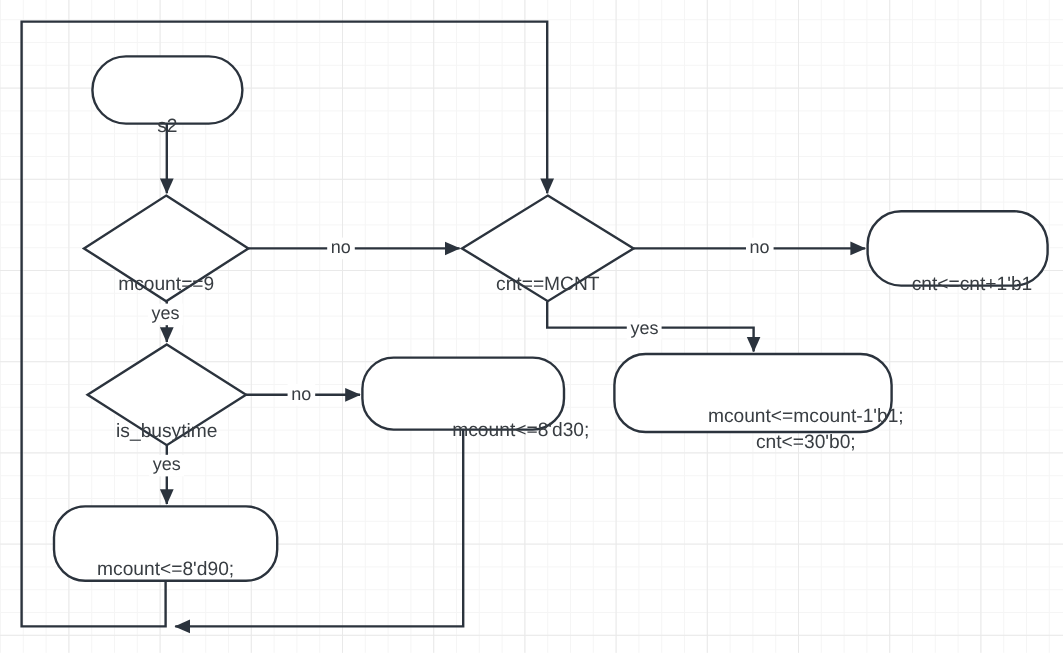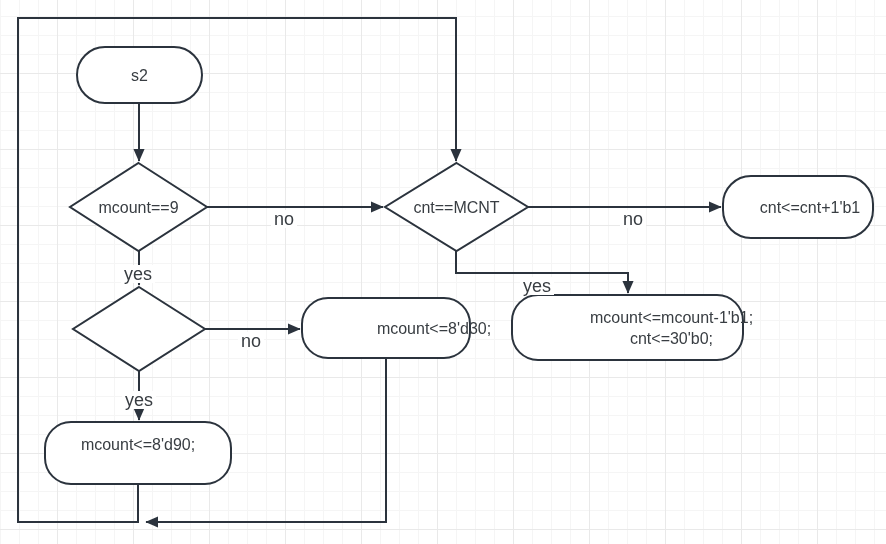--- a/index.html
+++ b/index.html
@@ -49,31 +49,31 @@
     position: absolute;
     display: flex;
     flex-direction: column;
     align-items: center;
     justify-content: center;
     text-align: right;
     font-size: 16px;
     line-height: 21px;
     color: var(--text, #383d42);
     white-space: nowrap;
+    margin-top: 30px;
   }
   .edge-label {
     position: absolute;
     transform: translate(-50%, -50%);
     background: var(--background, #ffffff);
     padding: 0 3px;
-    font-size: 18px;
+    font-size: 15px;
     line-height: 18px;
     color: var(--text, #383d42);
     white-space: nowrap;
-    margin-top: 12px;
   }
 </style>
 </head>
 <body>
 
 <div class="canvas">
 
   <svg class="diagram-svg" width="886" height="544" viewBox="0 0 886 544">
     <defs>
       <marker id="arrow" viewBox="0 0 10 10" refX="9.5" refY="5" markerWidth="6.5" markerHeight="6.5" orient="auto-start-reverse" markerUnits="strokeWidth">
@@ -121,20 +121,23 @@
 
     <div class="node-label" style="left:723px; top:176px; width:150px; height:62px;padding-left:12px;">
       <span>cnt&lt;=cnt+1'b1</span>
     </div>
 
     <div class="node-label" style="left:512px; top:295px; width:231px; height:65px;padding-left:44px;">
       <span>mcount&lt;=mcount-1'b1;</span>
       <span>cnt&lt;=30'b0;</span>
     </div>
 
+    <div class="node-label" style="left:73px; top:287px; width:132px; height:84px;">
+      <span>is_busytime</span>
+    </div>
 
     <div class="node-label" style="left:302px; top:298px; width:168px; height:60px;padding-left:48px;">
       <span>mcount&lt;=8'd30;</span>
     </div>
 
     <div class="node-label" style="left:45px; top:422px; width:186px; height:45px;">
       <span>mcount&lt;=8'd90;</span>
     </div>
 
     <span class="edge-label" style="left:284px; top:207px;">no</span>

